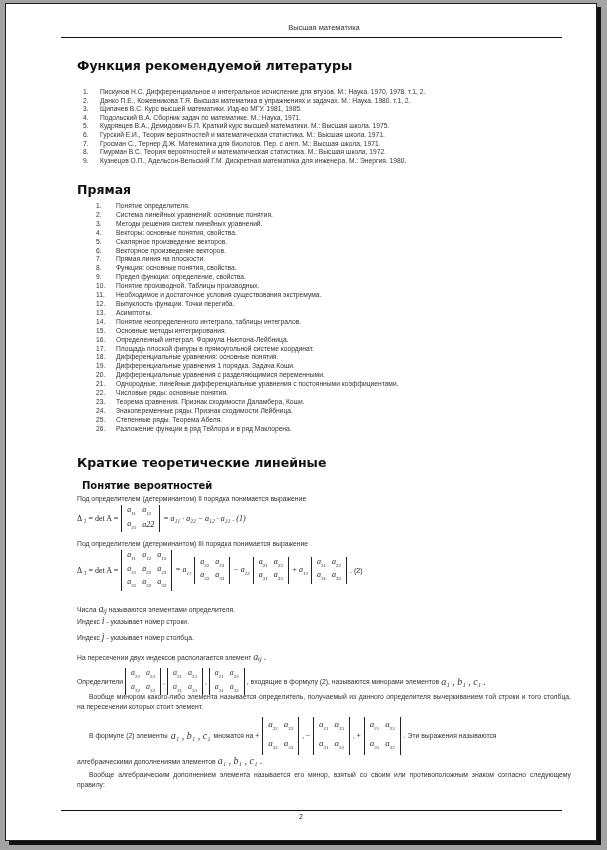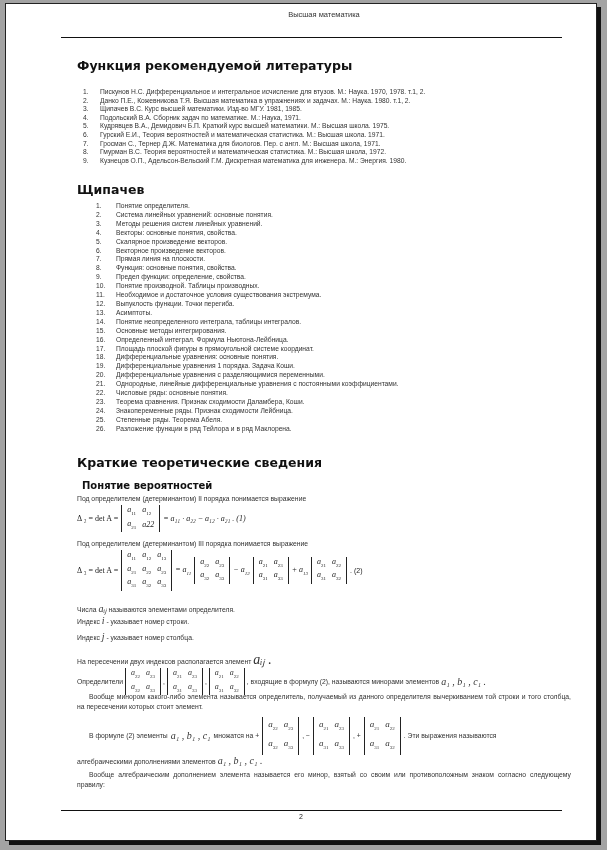--- a/index.html
+++ b/index.html
@@ -1,18 +1,18 @@
 <!DOCTYPE html>
 <html><head>
 <meta charset="utf-8">
 <style>
   html, body { margin:0; padding:0; }
   body { width:607px; height:850px; background:#a3a3a3; position:relative; overflow:hidden; font-family:"Liberation Sans", sans-serif; color:#222; }
   .page { position:absolute; left:5px; top:3px; width:590px; height:836px; background:#fff; border:1px solid #222; box-shadow:4px 4px 0 #111; }
-  .hdr { position:absolute; left:61px; right:20px; top:10px; font-size:7.5px; text-align:center; color:#333; }
+  .hdr { position:absolute; left:61px; right:20px; top:23px; font-size:7.5px; text-align:center; color:#333; }
   .hdr-line { position:absolute; left:61px; right:45px; top:37px; border-top:1px solid #111; }
   h1 { position:absolute; margin:0; font-family:"DejaVu Sans", sans-serif; font-weight:bold; font-size:12.5px; color:#111; }
   h2 { position:absolute; margin:0; font-family:"DejaVu Sans", sans-serif; font-weight:bold; font-size:10px; color:#111; }
   .list { position:absolute; margin:0; padding:0; list-style:none; font-size:6.7px; color:#333; }
   .list li { position:relative; white-space:nowrap; }
   .list .n { position:absolute; left:0; }
   .p { position:absolute; font-size:6.8px; color:#333; white-space:nowrap; }
   .m { font-family:"Liberation Serif", serif; font-style:italic; }
   .det { display:inline-block; border-left:1px solid #222; border-right:1px solid #222; padding:0 2px; vertical-align:middle; font-family:"Liberation Serif", serif; font-style:italic; font-size:8px; line-height:10px; }
   .det table { border-collapse:collapse; }
@@ -38,21 +38,21 @@
     <li style="padding-left: 17px;"><span class="n">2.</span><span>Данко П.Е., Кожевникова Т.Я. Высшая математика в упражнениях и задачах. М.: Наука. 1980. т.1, 2.</span></li>
     <li style="padding-left: 17px;"><span class="n">3.</span><span>Щипачев В.С. Курс высшей математики. Изд-во МГУ. 1981, 1985.</span></li>
     <li style="padding-left: 17px;"><span class="n">4.</span><span>Подольский В.А. Сборник задач по математике. М.: Наука, 1971.</span></li>
     <li style="padding-left: 17px;"><span class="n">5.</span><span>Кудрявцев В.А., Демидович Б.П. Краткий курс высшей математики. М.: Высшая школа. 1975.</span></li>
     <li style="padding-left: 17px;"><span class="n">6.</span><span>Гурский Е.И., Теория вероятностей и математическая статистика. М.: Высшая школа. 1971.</span></li>
     <li style="padding-left: 17px;"><span class="n">7.</span><span>Гросман С., Тернер Д.Ж. Математика для биологов. Пер. с англ. М.: Высшая школа, 1971.</span></li>
     <li style="padding-left: 17px;"><span class="n">8.</span><span>Гмурман В.С. Теория вероятностей и математическая статистика. М.: Высшая школа, 1972.</span></li>
     <li style="padding-left: 17px;"><span class="n">9.</span><span>Кузнецов О.П., Адельсон-Вельский Г.М. Дискретная математика для инженера. М.: Энергия. 1980.</span></li>
   </ul>
 
-<h1 style="left:77px;top:182px;">Щипачев</h1>
+<h1 style="left:77px;top:182px;">Прямая</h1>
 <ul class="list" id="qs" style="left:96px;top:202px;line-height:8.9px;">
     <li style="padding-left: 20px;"><span class="n">1.</span><span>Понятие определителя.</span></li>
     <li style="padding-left: 20px;"><span class="n">2.</span><span>Система линейных уравнений: основные понятия.</span></li>
     <li style="padding-left: 20px;"><span class="n">3.</span><span>Методы решения систем линейных уравнений.</span></li>
     <li style="padding-left: 20px;"><span class="n">4.</span><span>Векторы: основные понятия, свойства.</span></li>
     <li style="padding-left: 20px;"><span class="n">5.</span><span>Скалярное произведение векторов.</span></li>
     <li style="padding-left: 20px;"><span class="n">6.</span><span>Векторное произведение векторов.</span></li>
     <li style="padding-left: 20px;"><span class="n">7.</span><span>Прямая линия на плоскости.</span></li>
     <li style="padding-left: 20px;"><span class="n">8.</span><span>Функция: основные понятия, свойства.</span></li>
     <li style="padding-left: 20px;"><span class="n">9.</span><span>Предел функции: определение, свойства.</span></li>
@@ -68,21 +68,21 @@
     <li style="padding-left: 20px;"><span class="n">19.</span><span>Дифференциальные уравнения 1 порядка. Задача Коши.</span></li>
     <li style="padding-left: 20px;"><span class="n">20.</span><span>Дифференциальные уравнения с разделяющимися переменными.</span></li>
     <li style="padding-left: 20px;"><span class="n">21.</span><span>Однородные, линейные дифференциальные уравнения с постоянными коэффициентами.</span></li>
     <li style="padding-left: 20px;"><span class="n">22.</span><span>Числовые ряды: основные понятия.</span></li>
     <li style="padding-left: 20px;"><span class="n">23.</span><span>Теорема сравнения. Признак сходимости Даламбера, Коши.</span></li>
     <li style="padding-left: 20px;"><span class="n">24.</span><span>Знакопеременные ряды. Признак сходимости Лейбница.</span></li>
     <li style="padding-left: 20px;"><span class="n">25.</span><span>Степенные ряды. Теорема Абеля.</span></li>
     <li style="padding-left: 20px;"><span class="n">26.</span><span> Разложение функции в ряд Тейлора и в ряд Маклорена.</span></li>
   </ul>
 
-<h1 style="left:77px;top:455px;">Краткие теоретические сведения</h1>
+<h1 style="left:77px;top:455px;">Краткие теоретические линейные</h1>
 <h2 style="left:82px;top:480px;">Понятие вероятностей</h2>
 
 <div class="p" style="left:77px;top:495px;">Под определителем (детерминантом) II порядка понимается выражение</div>
 
 <div class="f" style="left:77px;top:505px;">
   <span>Δ ₂ = det A =</span>
   <span class="det">
       <table>
     <tbody>
           <tr>
@@ -175,21 +175,21 @@
 <div class="p" style="left:77px;top:601px;">
   <span>Числа</span> <span class="m" style="font-size:10px;">aᵢⱼ</span> <span>называются элементами определителя.</span>
 </div>
 <div class="p" style="left:77px;top:615px;">
   <span>Индекс</span> <span class="m" style="font-size:10px;">i</span> <span>- указывает номер строки.</span>
 </div>
 <div class="p" style="left:77px;top:631px;">
   <span>Индекс</span> <span class="m" style="font-size:10px;">j</span> <span>- указывает номер столбца.</span>
 </div>
 <div class="p" style="left:77px;top:649px;">
-  <span>На пересечении двух индексов располагается элемент</span> <span class="m" style="font-size:14px;">aᵢⱼ .</span>
+  <span>На пересечении двух индексов располагается элемент</span> <span class="m" style="font-size:10px;">aᵢⱼ .</span>
 </div>
 
 <div class="p" style="left:77px;top:668px;display:flex;align-items:center;gap:2px;">
   <span>Определители</span>
   <span class="det">
       <table>
         <tbody>
           <tr>
             <td>a<sub>22</sub></td>
             <td>a<sub>23</sub></td>

